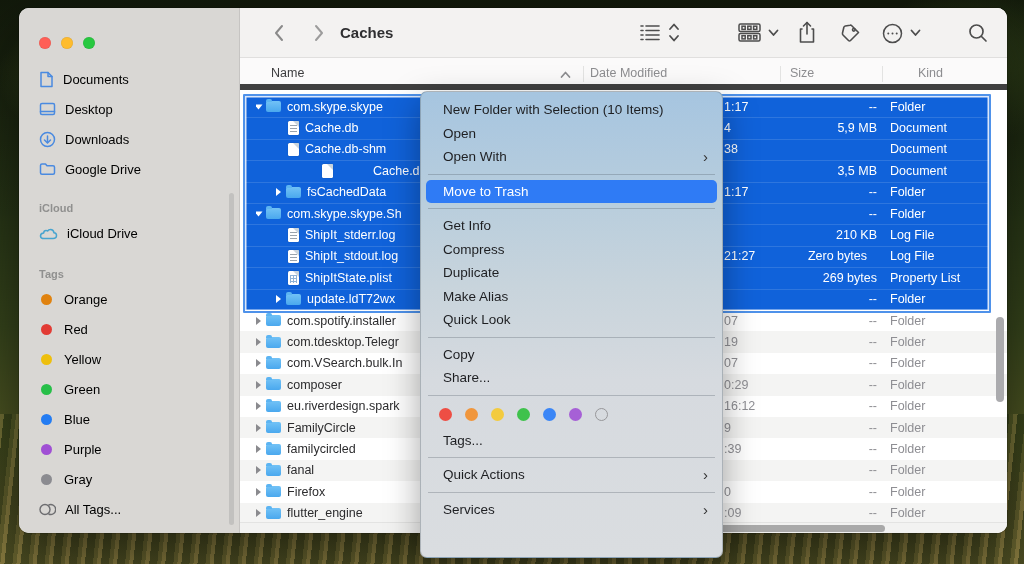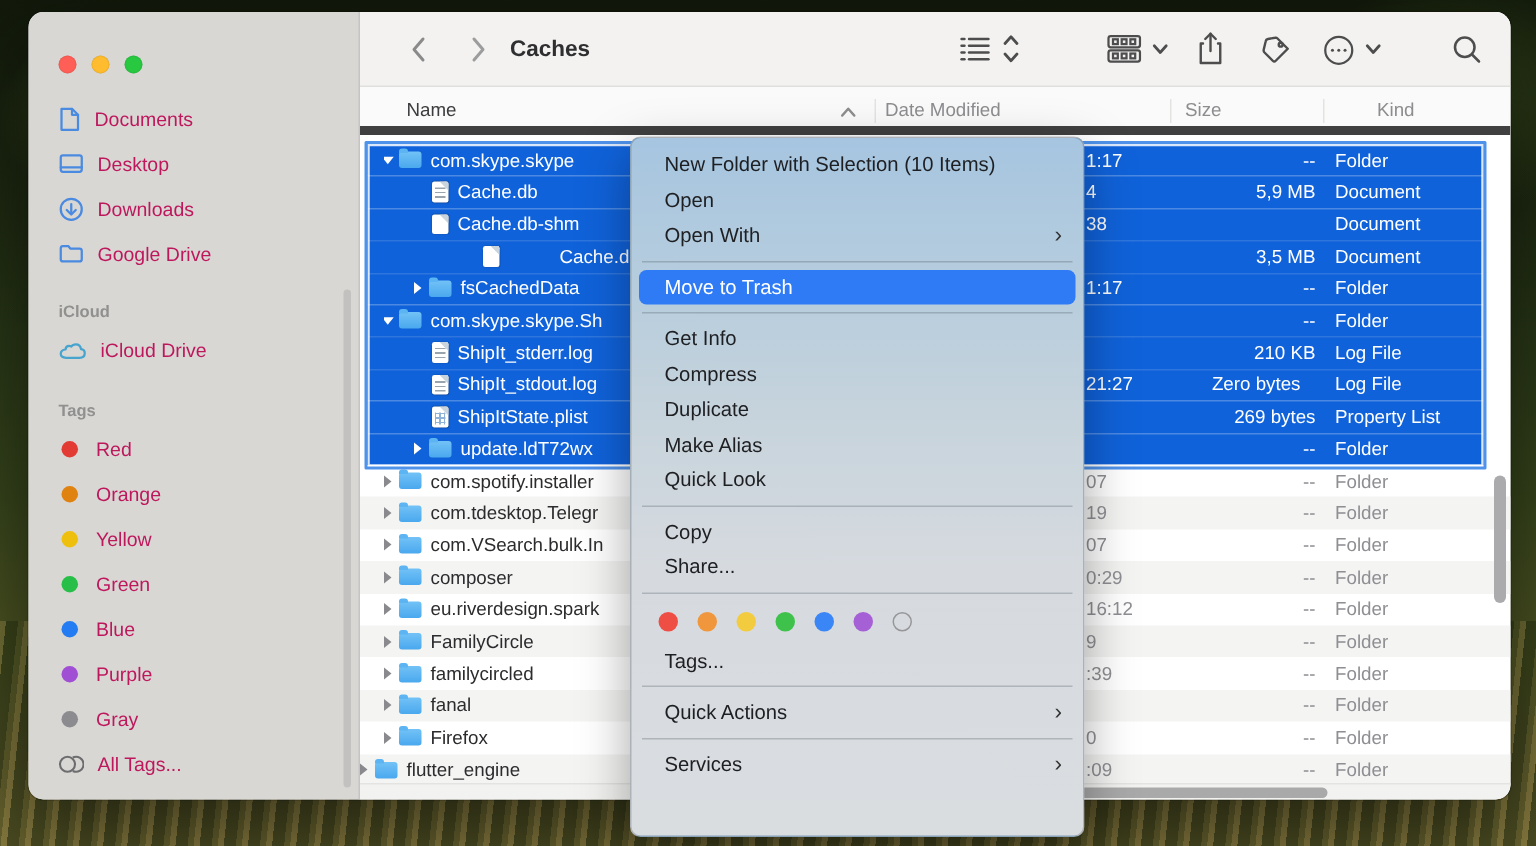--- a/index.html
+++ b/index.html
@@ -23,21 +23,21 @@
     background:#ffffff; border-radius:10px; box-shadow:0 22px 55px rgba(0,0,0,.5), 0 0 0 1px rgba(0,0,0,.15);
     z-index:2; overflow:hidden; }
 
   
   .sidebar { position:absolute; left:0; top:0; bottom:0; width:221px;
     background:rgba(216,214,211,.97); border-right:1px solid #c6c4c2; }
   .traffic { position:absolute; top:29px; left:20px; display:flex; gap:10px; }
   .tl { width:12px; height:12px; border-radius:50%; box-shadow:inset 0 0 1px rgba(0,0,0,.25); }
   .side-list { position:absolute; top:56px; left:0; right:0; }
   .side-item { display:flex; align-items:center; height:30px; padding-left:20px; gap:9px;
-    font-size:13px; color:#be185d; }
+    font-size:13px; color:#000000; }
   .side-header { height:20px; padding-left:20px; font-size:11px; font-weight:700; color:#90908f;
     display:flex; align-items:center; }
   .mt14{margin-top:14px;} .mt16{margin-top:16px;}
   .side-item svg { flex:0 0 auto; }
   .tag-dot { width:11px; height:11px; border-radius:50%; margin:0 3px 0 2px; }
   .side-scrollbar { position:absolute; left:210px; top:185px; width:5px; height:332px;
     background:#c2c1bf; border-radius:3px; }
 
   
   .main { position:absolute; left:221px; top:0; right:0; bottom:0; background:#fff; }
@@ -166,26 +166,26 @@
         <div class="side-item">
           <span style="display: flex;">
             <svg width="19" height="14" viewBox="0 0 19 14" fill="none" stroke="#47a4cf" stroke-width="1.5" stroke-linejoin="round">
               <path d="M5 12.5 H14 Q17.5 12.5 17.5 9.5 Q17.5 7 15 6.8 Q14.6 3.5 11.5 3.5 Q9.5 3.5 8.6 5 Q8 4.6 7 4.6 Q4.8 4.6 4.7 7 Q1.5 7.3 1.5 9.9 Q1.5 12.5 5 12.5 Z"></path>
             </svg>
           </span>
           <span>iCloud Drive</span>
         </div>
         <div class="side-header mt16">Tags</div>
         <div class="side-item">
+          <span class="tag-dot" style="background: rgb(224, 130, 15);"></span>
+          <span>Orange</span>
+        </div>
+        <div class="side-item">
           <span class="tag-dot" style="background: rgb(226, 59, 52);"></span>
           <span>Red</span>
-        </div>
-        <div class="side-item">
-          <span class="tag-dot" style="background: rgb(224, 130, 15);"></span>
-          <span>Orange</span>
         </div>
         <div class="side-item">
           <span class="tag-dot" style="background: rgb(238, 191, 13);"></span>
           <span>Yellow</span>
         </div>
         <div class="side-item">
           <span class="tag-dot" style="background: rgb(39, 191, 72);"></span>
           <span>Green</span>
         </div>
         <div class="side-item">
@@ -497,21 +497,21 @@
           <div class="cell c-name" style="left: 16px; right: 0px;">
             <span class="tri "></span>
             <span class="mini-folder"></span>
             <span class="label">Firefox</span>
           </div>
           <div class="cell c-date">0</div>
           <div class="cell c-size">--</div>
           <div class="cell c-kind">Folder</div>
         </div>
         <div class="row stripe" style="top: 406.6px;">
-          <div class="cell c-name" style="left: 0; right: 0px;">
+          <div class="cell c-name" style="left: 16px; right: 0px;">
             <span class="tri "></span>
             <span class="mini-folder"></span>
             <span class="label">flutter_engine</span>
           </div>
           <div class="cell c-date">:09</div>
           <div class="cell c-size">--</div>
           <div class="cell c-kind">Folder</div>
         </div>
       </div>
 

